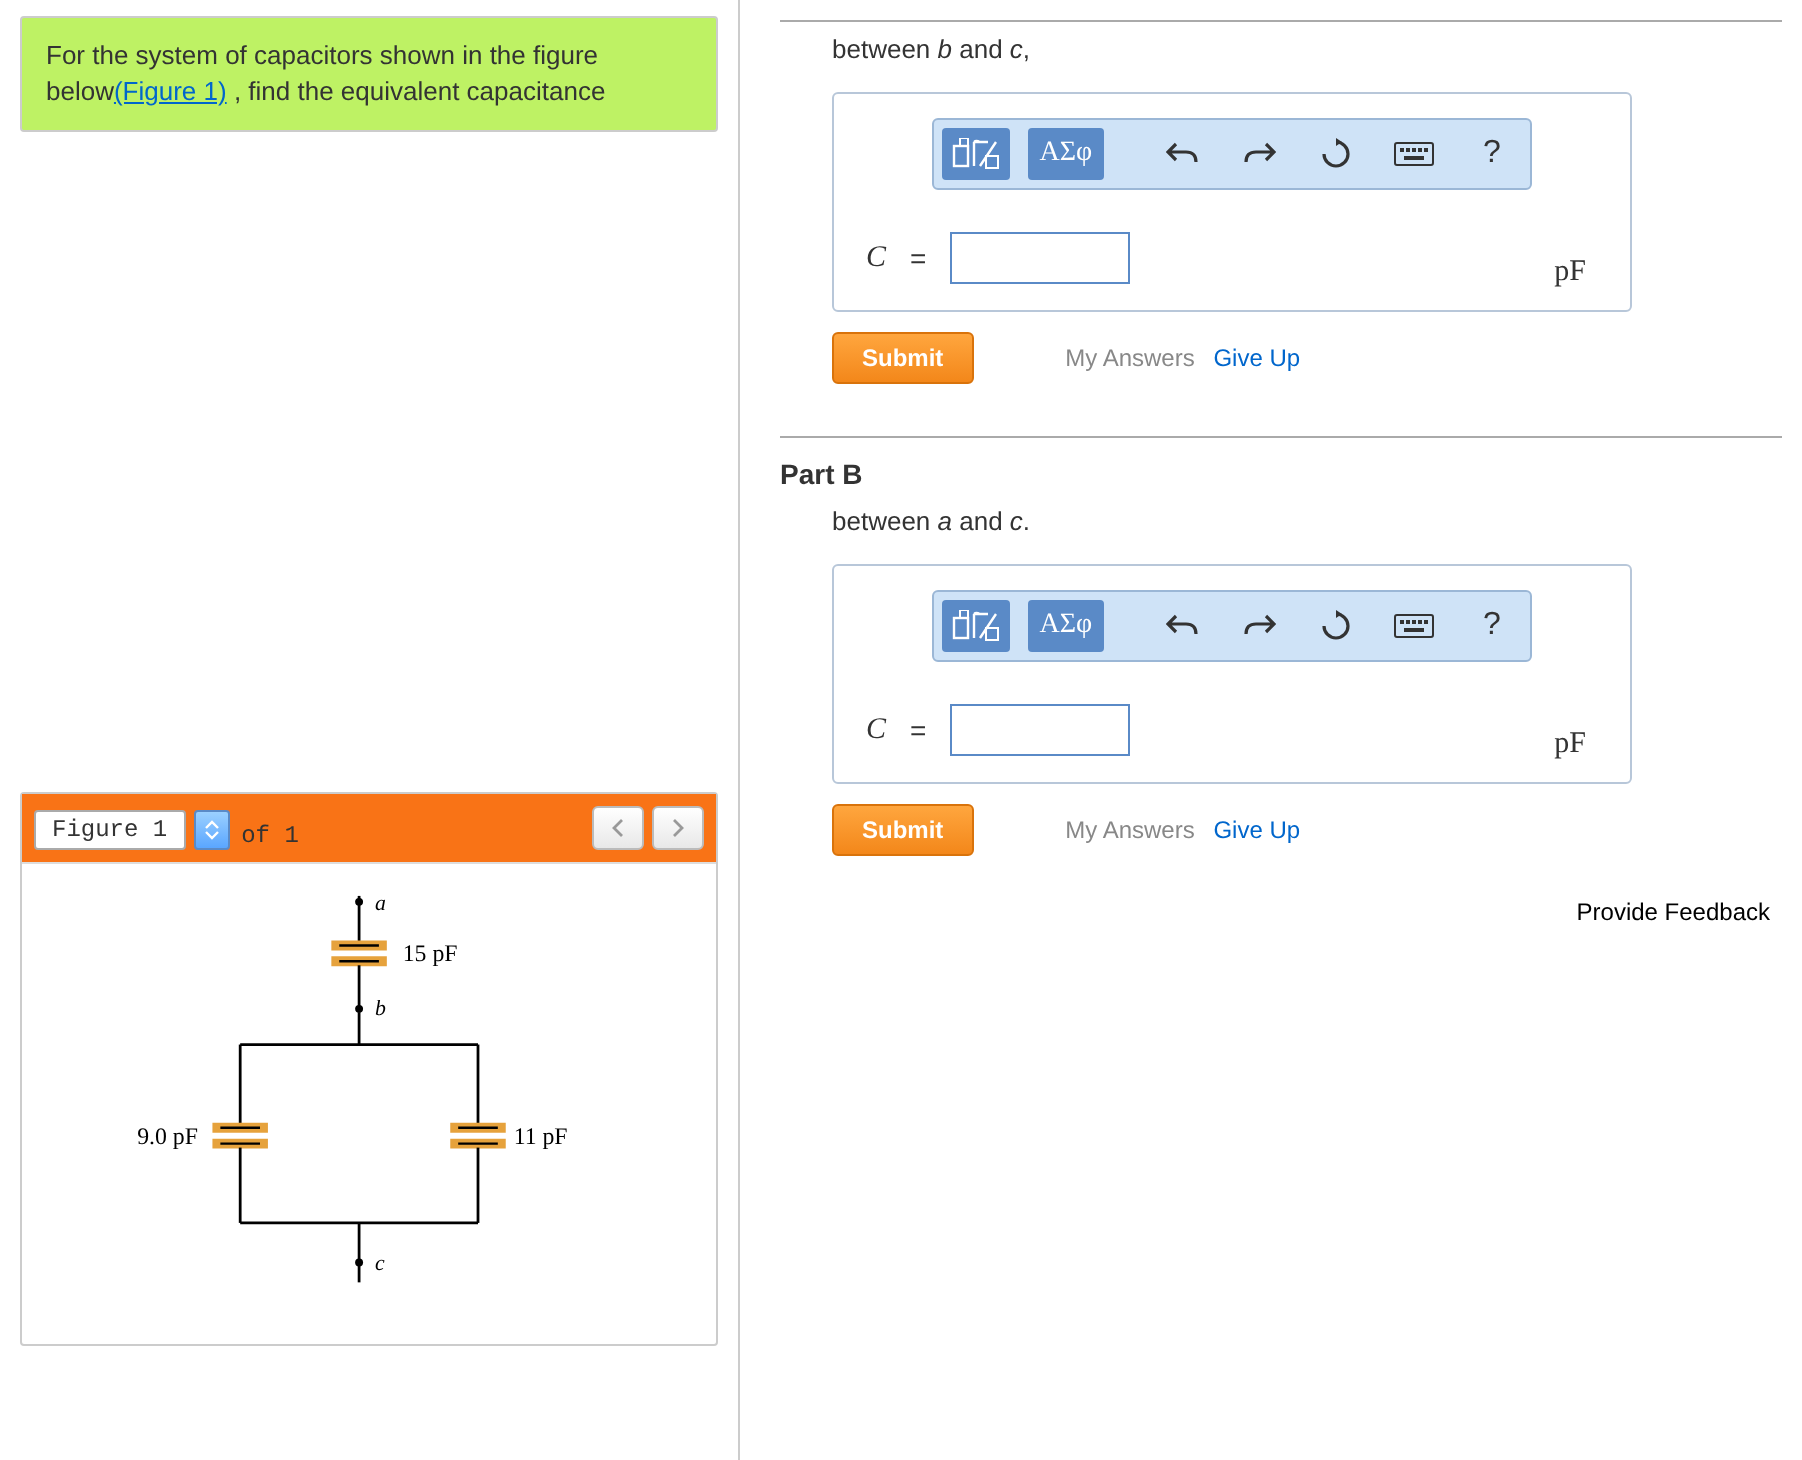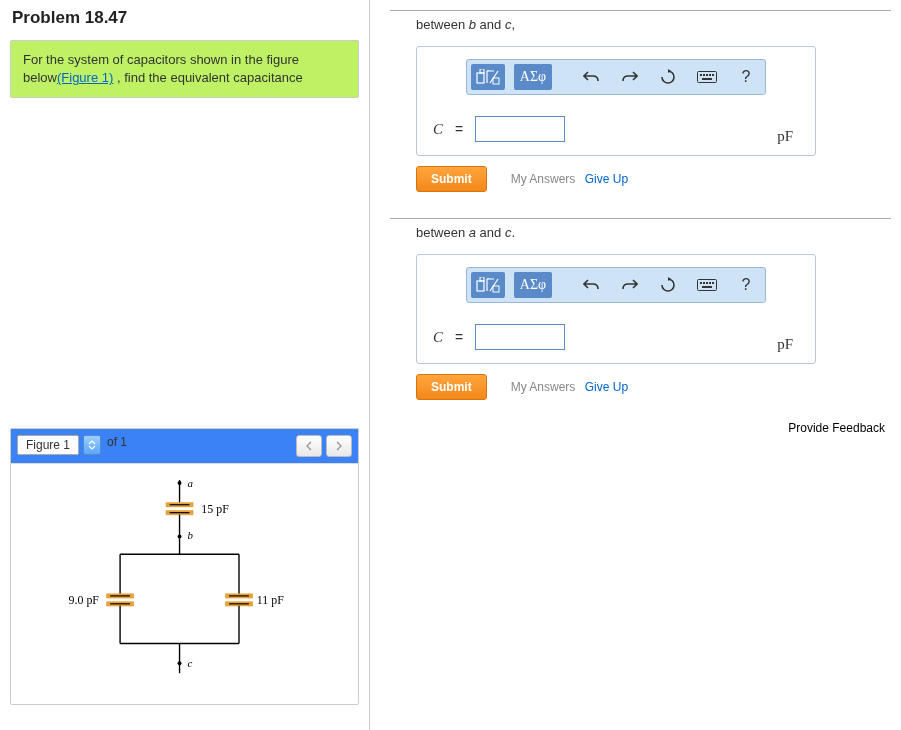--- a/index.html
+++ b/index.html
@@ -24,24 +24,25 @@
     border: 1px solid #ccc;
     background: #bef264;
     padding: 10px 12px;
     font-size: 13px;
     line-height: 1.4;
     border-radius: 2px;
   }
   .prompt-box a { color: #0066cc; text-decoration: underline; }
   .figure-wrap { margin-top: 330px; border:1px solid #ccc; border-radius:2px; padding-bottom:10px;}
   .figure-toolbar {
-    display: flex; align-items: flex-start; gap: 4px;
+    display: flex; align-items: flex-end; gap: 4px;
     padding: 6px; border-bottom:1px solid #ddd;
     font-size: 12px;
-    background:#3b82f6;
+    background:#f97316;
+    font-family:Liberation Mono, monospace;
   }
   .fig-label {
     background: #fff; border:1px solid #aaa; border-radius:2px;
     padding: 2px 8px; font-size:12px;
   }
   .fig-select {
     width: 18px; height: 20px;
     background: linear-gradient(#9bd0ff,#5aa6ff);
     border:1px solid #5a8ac7; border-radius:2px;
     display:inline-flex; align-items:center; justify-content:center;
@@ -110,42 +111,41 @@
   }
   .var-label { font-family:"Times New Roman",serif; font-style:italic; font-size:15px; }
   .eq { font-size:14px; }
   .answer-input {
     width: 90px; height: 26px;
     border:1px solid #5a8ac7;
     padding:2px 4px; font-size:13px;
   }
   .unit { font-family:"Times New Roman",serif; font-size:15px; margin-left:auto; padding-right:6px;margin-top:15px;}
   .submit-row {
-    display:flex; align-items:center; gap:24px;
+    display:flex; align-items:center; gap:46px;
     margin: 8px 0 4px 26px;
   }
   .btn-submit {
     background: linear-gradient(#ffa63e,#f3871a);
     color:#fff; font-weight:bold; font-size:12px;
     border:1px solid #d9730b; border-radius:3px;
     padding:5px 14px; cursor:pointer;
   }
   .answers-links { font-size:12px; }
   .answers-links .my { color:#888; margin-right:6px; }
   .answers-links a { color:#0066cc; cursor:pointer;}
   .feedback-row { text-align:right; margin:20px 6px 0 0; }
   .feedback-row a { color:#000000; font-size:12px; }
   .tb-sep { width:6px; }
 </style>
 </head>
 <body>
 
 <div class="layout">
   <div class="left-col">
-    <h2 class="problem-title">Problem 18.47</h2>
     <div class="prompt-box">
       <span>For the system of capacitors shown in the figure below</span><a href="#">(Figure 1)</a><span> , find the equivalent capacitance</span>
     </div>
 
     <div class="figure-wrap">
       <div class="figure-toolbar">
         <span class="fig-label">Figure 1</span>
         <span class="fig-select">
           <svg width="8" height="10" viewBox="0 0 8 10">
               <path d="M1 4 L4 1 L7 4 M1 6 L4 9 L7 6" stroke="#fff" stroke-width="1.2" fill="none"></path>
@@ -269,20 +269,21 @@
     </div>
     <div class="submit-row">
       <button class="btn-submit">Submit</button>
       <span class="answers-links">
         <span class="my">My Answers</span>
         <a>Give Up</a>
       </span>
     </div>
 
     <hr class="section-line" style="margin-top:26px;">
+    <div class="part-title">Part B</div>
     <div class="part-prompt">
       <span>between </span><i>a</i><span> and </span><i>c</i><span>.</span>
     </div>
 
     <div class="answer-outer">
       <div class="toolbar">
         <span class="tb-template">
           <svg width="24" height="16" viewBox="0 0 24 16">
             <rect x="1" y="4" width="7" height="10" fill="none" stroke="#fff" stroke-width="1.2"></rect>
             <rect x="4" y="0" width="4" height="4" fill="none" stroke="#fff" stroke-width="1"></rect>

